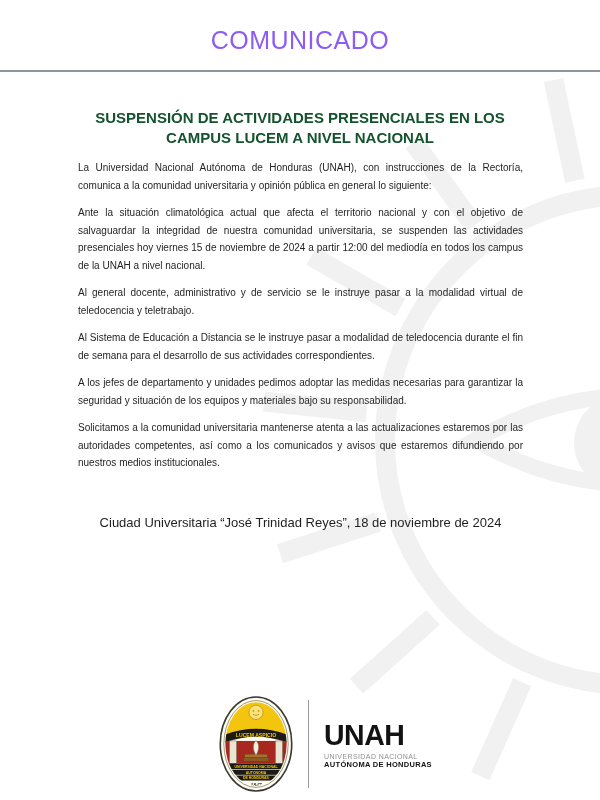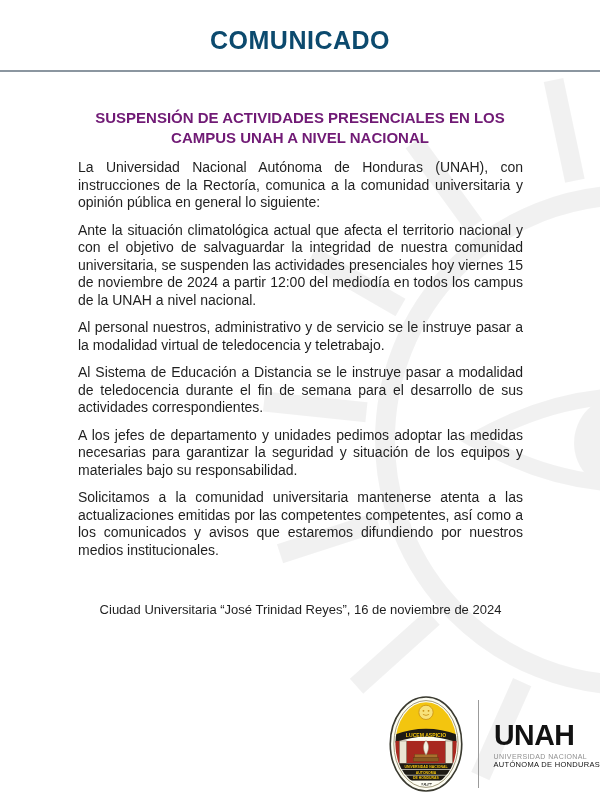--- a/index.html
+++ b/index.html
@@ -19,60 +19,60 @@
     top: 60px; left: 250px;
     width: 760px; height: 760px;
     opacity: 0.05;
     pointer-events: none;
   }
 
   header { position: relative; padding-top: 26px; text-align: center; }
   h1 {
     margin: 0;
     font-size: 25px;
-    font-weight: bold;
+    font-weight: normal;
     letter-spacing: 0.5px;
-    color: #0c4a6e;
+    color: #8b5cf6;
   }
   .rule {
     margin-top: 15px;
     height: 0;
     border-top: 2px solid #8b96a0;
     width: 100%;
   }
 
   .subtitle {
     position: relative;
     margin: 36px 60px 0 60px;
     text-align: center;
-    color: #701a75;
+    color: #14532d;
     font-weight: bold;
     font-size: 15px;
     line-height: 20px;
   }
   .subtitle span { display: block; }
 
   main { position: relative; margin: 11px 77px 0 78px; }
   main p {
     margin: 0 0 10px 0;
-    font-size: 14px;
+    font-size: 10px;
     line-height: 17.5px;
     text-align: justify;
   }
   .dateline {
     margin-top: 42px !important;
     text-align: center !important;
     font-size: 13px;
   }
 
   footer {
     position: absolute;
     top: 696px; left: 7px; right: 0;
     display: flex;
-    justify-content: flex-end;
+    justify-content: center;
     align-items: center;
     gap: 15px;
     padding-left: 44px;
   }
   .seal { width: 74px; height: 96px; }
   .footer-divider {
     width: 1px; height: 88px;
     background: #9b9b9b;
   }
   .wordmark-block { text-align: left; }
@@ -86,21 +86,21 @@
     transform-origin: left;
   }
   .wordmark-sub1 {
     margin-top: 3px;
     font-size: 7px;
     letter-spacing: 0.4px;
     color: #8f8f8f;
   }
   .wordmark-sub2 {
     font-size: 7.5px;
-    font-weight: normal;
+    font-weight: bold;
     letter-spacing: 0.3px;
     color: #121212;
   }
 </style>
 </head>
 <body>
 
 <div class="page">
 
   <div class="watermark">
@@ -130,31 +130,31 @@
     </svg>
   </div>
 
   <header>
     <h1>COMUNICADO</h1>
     <div class="rule"></div>
   </header>
 
   <div class="subtitle">
     <span>SUSPENSIÓN DE ACTIVIDADES PRESENCIALES EN LOS</span>
-    <span>CAMPUS UNAH A NIVEL NACIONAL</span>
+    <span>CAMPUS LUCEM A NIVEL NACIONAL</span>
   </div>
 
   <main>
     <p>La Universidad Nacional Autónoma de Honduras (UNAH), con instrucciones de la Rectoría, comunica a la comunidad universitaria y opinión pública en general lo siguiente:</p>
     <p>Ante la situación climatológica actual que afecta el territorio nacional y con el objetivo de salvaguardar la integridad de nuestra comunidad universitaria, se suspenden las actividades presenciales hoy viernes 15 de noviembre de 2024 a partir 12:00 del mediodía en todos los campus de la UNAH a nivel nacional.</p>
-    <p>Al personal nuestros, administrativo y de servicio se le instruye pasar a la modalidad virtual de teledocencia y teletrabajo.</p>
+    <p>Al general docente, administrativo y de servicio se le instruye pasar a la modalidad virtual de teledocencia y teletrabajo.</p>
     <p>Al Sistema de Educación a Distancia se le instruye pasar a modalidad de teledocencia durante el fin de semana para el desarrollo de sus actividades correspondientes.</p>
     <p>A los jefes de departamento y unidades pedimos adoptar las medidas necesarias para garantizar la seguridad y situación de los equipos y materiales bajo su responsabilidad.</p>
-    <p>Solicitamos a la comunidad universitaria mantenerse atenta a las actualizaciones emitidas por las competentes competentes, así como a los comunicados y avisos que estaremos difundiendo por nuestros medios institucionales.</p>
-    <p class="dateline">Ciudad Universitaria “José Trinidad Reyes”, 16 de noviembre de 2024</p>
+    <p>Solicitamos a la comunidad universitaria mantenerse atenta a las actualizaciones estaremos por las autoridades competentes, así como a los comunicados y avisos que estaremos difundiendo por nuestros medios institucionales.</p>
+    <p class="dateline">Ciudad Universitaria “José Trinidad Reyes”, 18 de noviembre de 2024</p>
   </main>
 
   <footer>
     <svg class="seal" viewBox="0 0 72 94" xmlns="http://www.w3.org/2000/svg">
       <ellipse cx="36" cy="47" rx="35" ry="46" fill="#fdfdf3" stroke="#3a3a30" stroke-width="1.6"></ellipse>
       <ellipse cx="36" cy="47" rx="31.5" ry="42.5" fill="none" stroke="#8a8260" stroke-width="0.8"></ellipse>
       <clipPath id="sealclip">
           <ellipse cx="36" cy="47" rx="30" ry="41"></ellipse>
         </clipPath>
       <g clip-path="url(#sealclip)">

